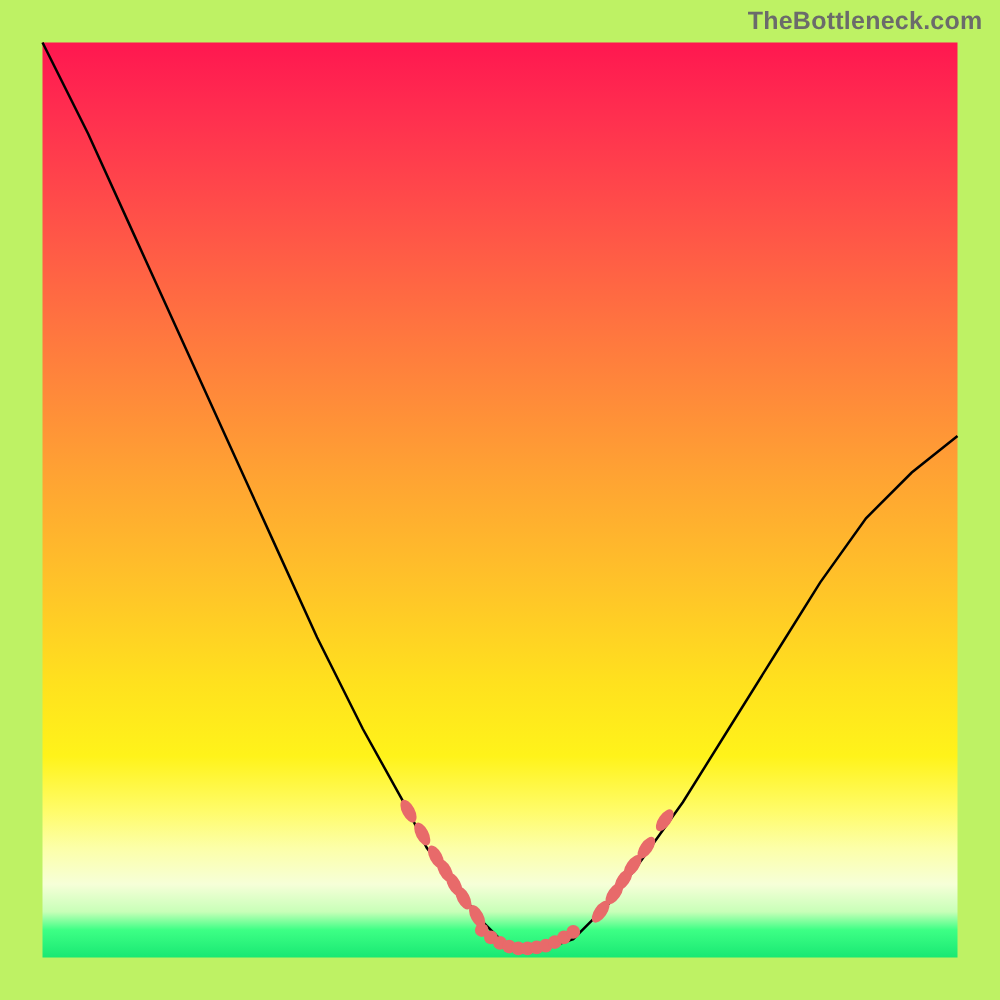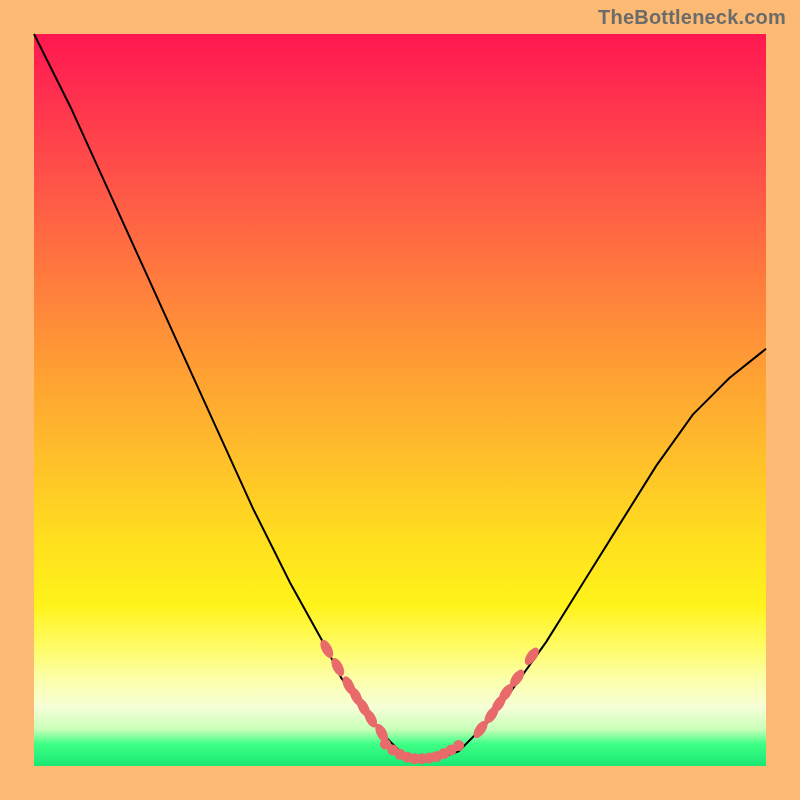--- a/index.html
+++ b/index.html
@@ -7,21 +7,21 @@
     padding: 0;
     width: 800px;
     height: 800px;
     background: #000;
     overflow: hidden;
   }
   .frame {
     position: relative;
     width: 800px;
     height: 800px;
-    background: #fdba74;
+    background: #bef264;
   }
   .plot-area {
     position: absolute;
     left: 34px;
     top: 34px;
     width: 732px;
     height: 732px;
     
     background: linear-gradient(
       to bottom,

